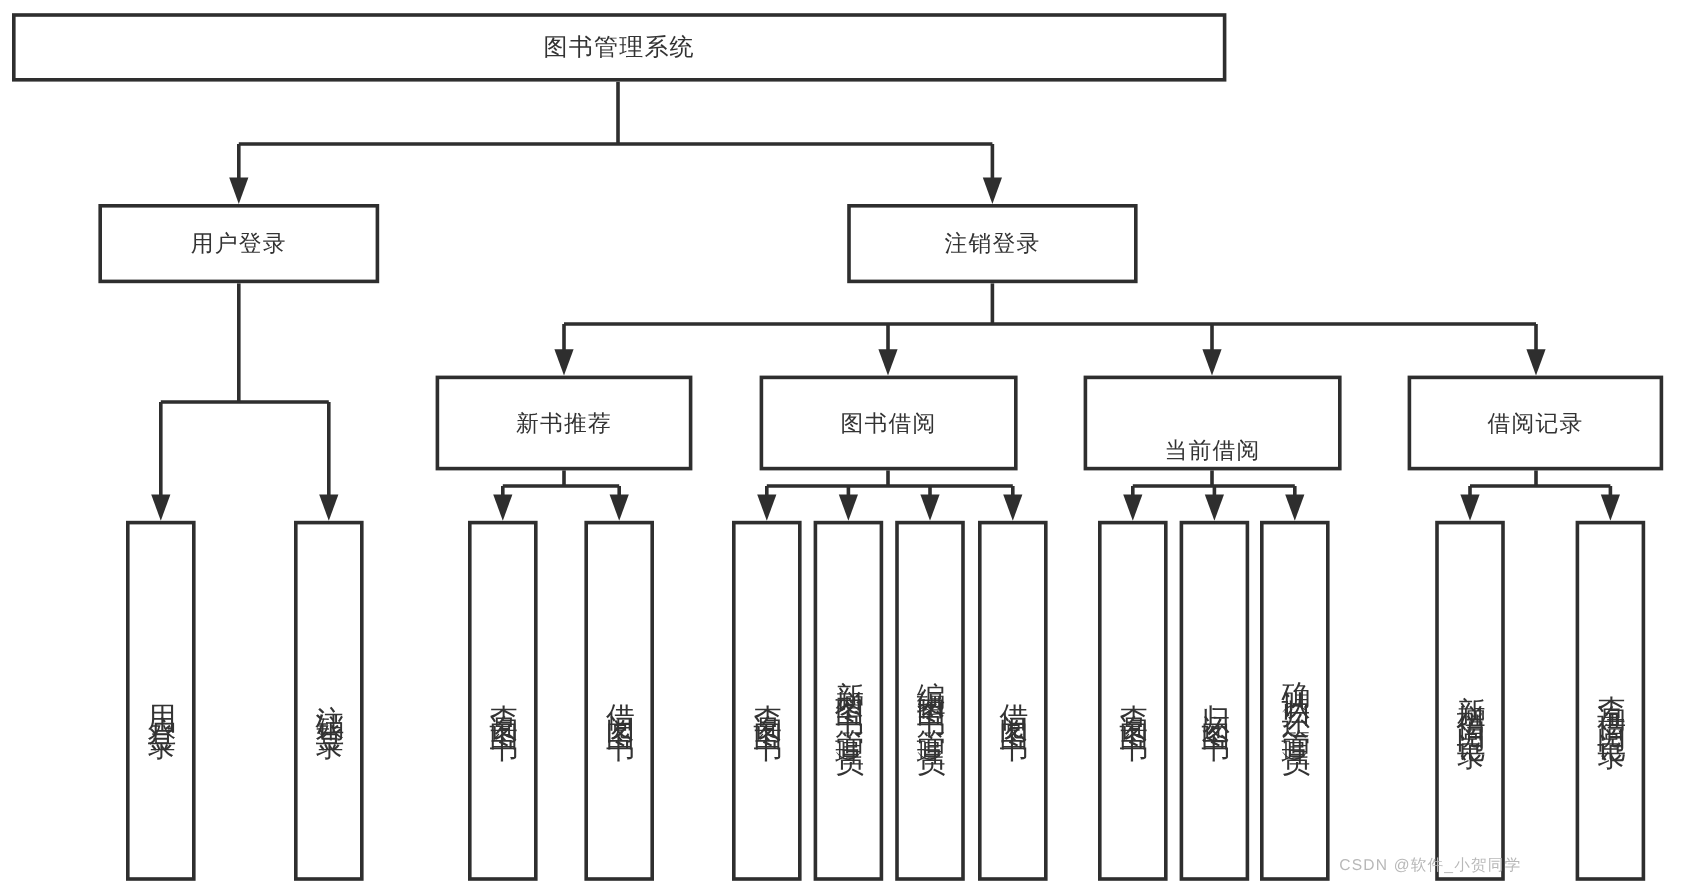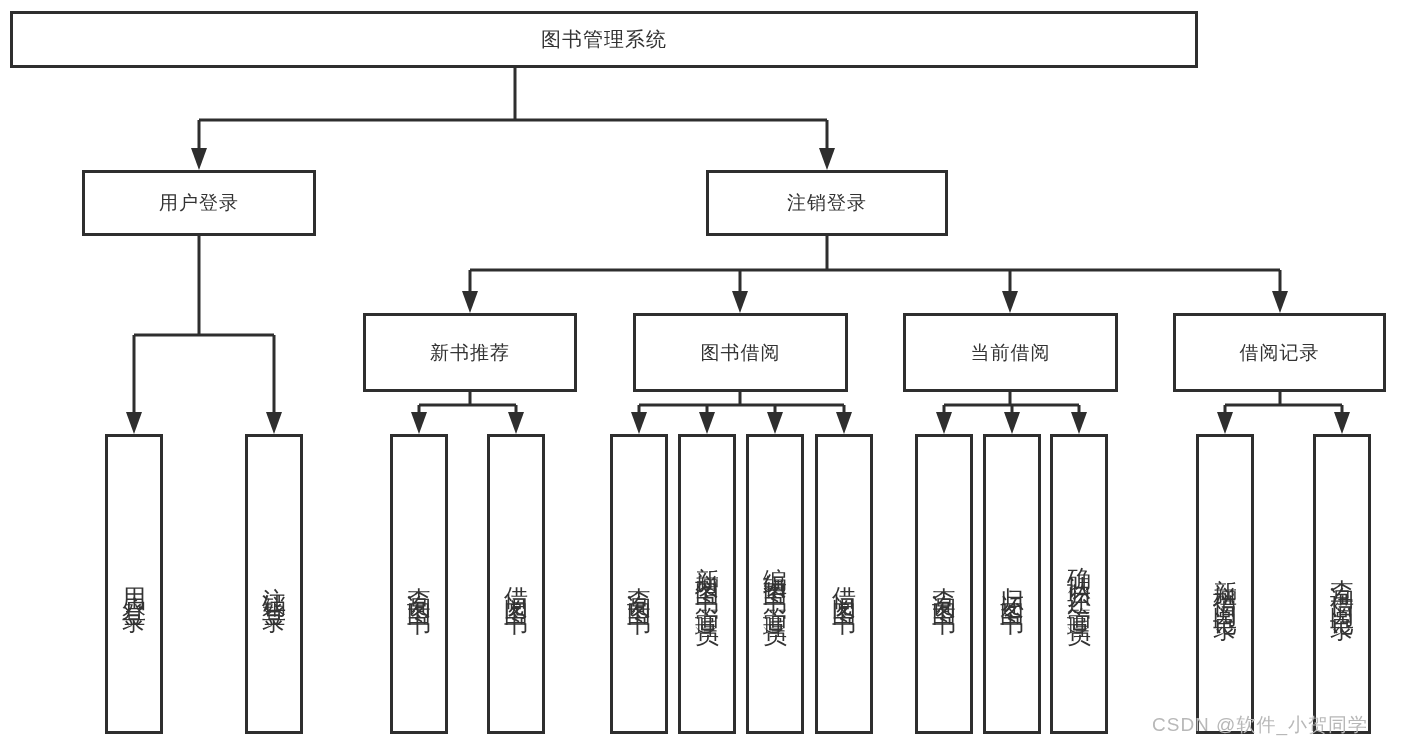--- a/index.html
+++ b/index.html
@@ -28,23 +28,23 @@
     text-orientation:mixed;
     font-size:24px;
     letter-spacing:8px;
     line-height:1;
     white-space:nowrap;
   }
   .l2{top:170px;height:66px;}
   .l3{top:313px;height:79px;}
   #watermark{
     position:absolute;
-    left:1152px;top:712px;
+    left:1116px;top:712px;
     z-index:2;
-    font-size:19px;
+    font-size:13px;
     color:#b8b8b8;
     letter-spacing:1px;
     white-space:nowrap;
   }
 </style>
 </head>
 <body>
 
 <div id="stage">
 
@@ -81,38 +81,38 @@
       <polygon points="767,412 783,412 775,434"></polygon>
       <polygon points="836,412 852,412 844,434"></polygon>
       <polygon points="936,412 952,412 944,434"></polygon>
       <polygon points="1004,412 1020,412 1012,434"></polygon>
       <polygon points="1071,412 1087,412 1079,434"></polygon>
       <polygon points="1217,412 1233,412 1225,434"></polygon>
       <polygon points="1334,412 1350,412 1342,434"></polygon>
     </g>
   </svg>
 
-  <div class="node h-node root-node" style="left:10px;top:11px;width:1188px;height:57px;">
+  <div class="node h-node root-node" style="left:10px;top:11px;width:1012px;height:57px;">
     <span>图书管理系统</span>
   </div>
 
   <div class="node h-node l2" style="left:82px;width:234px;">
     <span>用户登录</span>
   </div>
   <div class="node h-node l2" style="left:706px;width:242px;">
     <span>注销登录</span>
   </div>
 
   <div class="node h-node l3" style="left:363px;width:214px;">
     <span>新书推荐</span>
   </div>
   <div class="node h-node l3" style="left:633px;width:215px;">
     <span>图书借阅</span>
   </div>
-  <div class="node h-node l3" style="left:903px;width:215px;">
+  <div class="node h-node l3" style="left:903px;width:215px;align-items:flex-end;">
     <span>当前借阅</span>
   </div>
   <div class="node h-node l3" style="left:1173px;width:213px;">
     <span>借阅记录</span>
   </div>
 
   <div class="node v-node" style="left:105px;">
     <span>用户登录</span>
   </div>
   <div class="node v-node" style="left:245px;">

